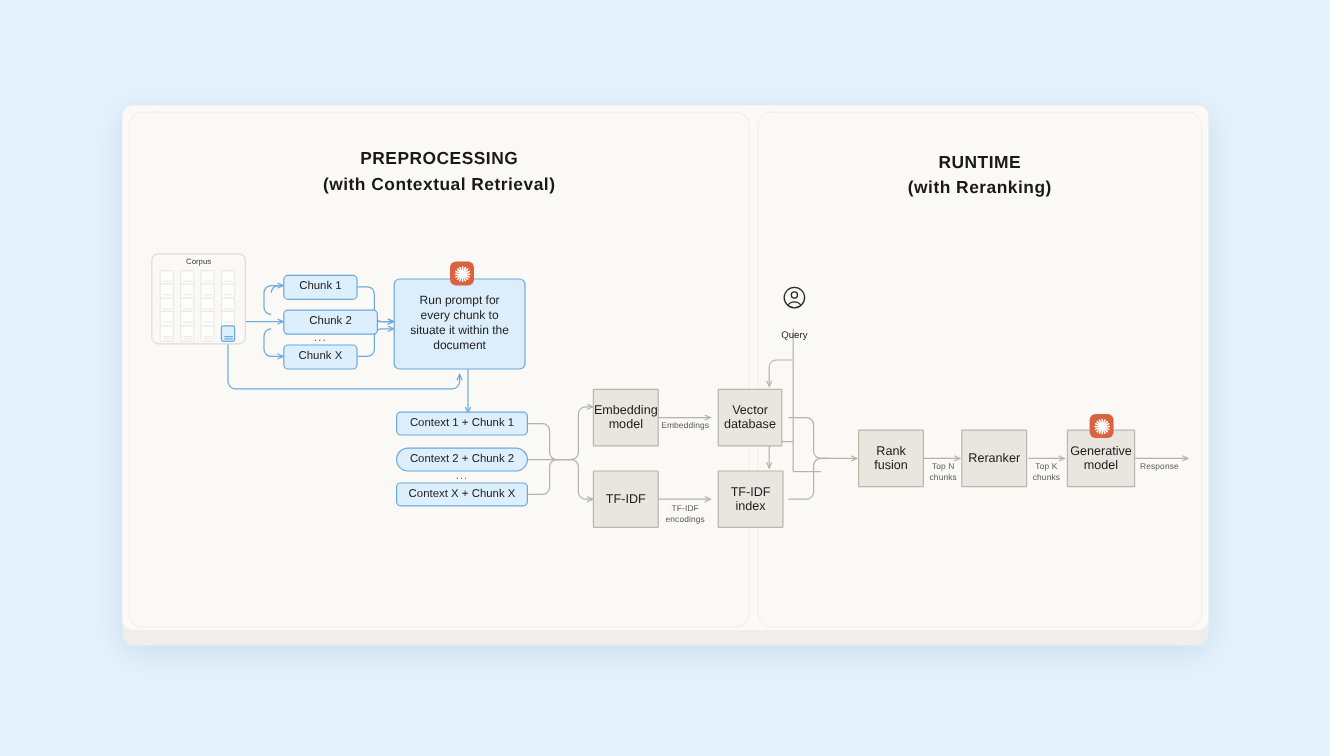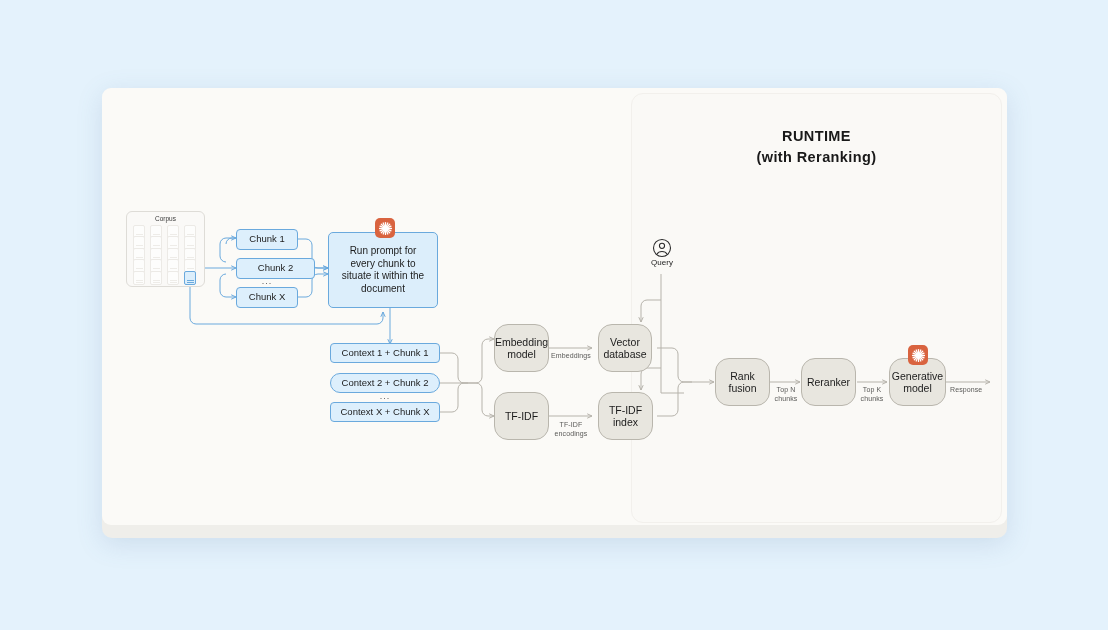--- a/index.html
+++ b/index.html
@@ -58,21 +58,21 @@
     display: flex;
     align-items: center;
     justify-content: center;
     text-align: center;
     line-height: 12.5px;
     color: #1c1c1c;
   }
   .node-gray {
     background: #e8e6df;
     border: 1px solid #b9b6ad;
-    border-radius: 14px;
+    border-radius: 1px;
     font-size: 10.5px;
   }
   .node-blue {
     background: #dceefb;
     border: 1px solid #6aa9dd;
     border-radius: 5px;
     font-size: 10px;
   }
   .node-blue-pale {
     background: #ddeffc;
@@ -148,33 +148,39 @@
     background: #d9633f;
     border-radius: 5px;
     z-index: 10;
     display: flex; align-items: center; justify-content: center;
   }
   .sparkle svg { width: 15px; height: 15px; display: block; }
 
   
   #query-wrap { position: absolute; left: 641px; top: 238px; width: 42px; text-align:center; }
   #query-avatar svg { width: 20px; height: 20px; display:block; margin: 0 auto; }
-  #query-label { font-size: 8px; color: #1d1d1d; margin-top: 0; }
+  #query-label { font-size: 8px; color: #1d1d1d; margin-top: 17px; }
 
   
   .wires { position: absolute; left: 0; top: 0; width: 1108px; height: 630px; pointer-events: none; }
   .wb { fill: none; stroke: #6aa9dd; stroke-width: 1; }
   .wg { fill: none; stroke: #b6b3ab; stroke-width: 1; }
 </style>
 </head>
 <body>
 
 <div id="card-frame">
   <div id="card-inner">
 
+    <div class="panel" id="panel-preprocessing">
+      <div class="panel-title" id="title-preprocessing">
+        <span>PREPROCESSING</span>
+        <span class="l2">(with Contextual Retrieval)</span>
+      </div>
+    </div>
 
     <div class="panel" id="panel-runtime">
       <div class="panel-title" id="title-runtime">
         <span>RUNTIME</span>
         <span class="l2">(with Reranking)</span>
       </div>
     </div>
 
   </div>
 </div>

